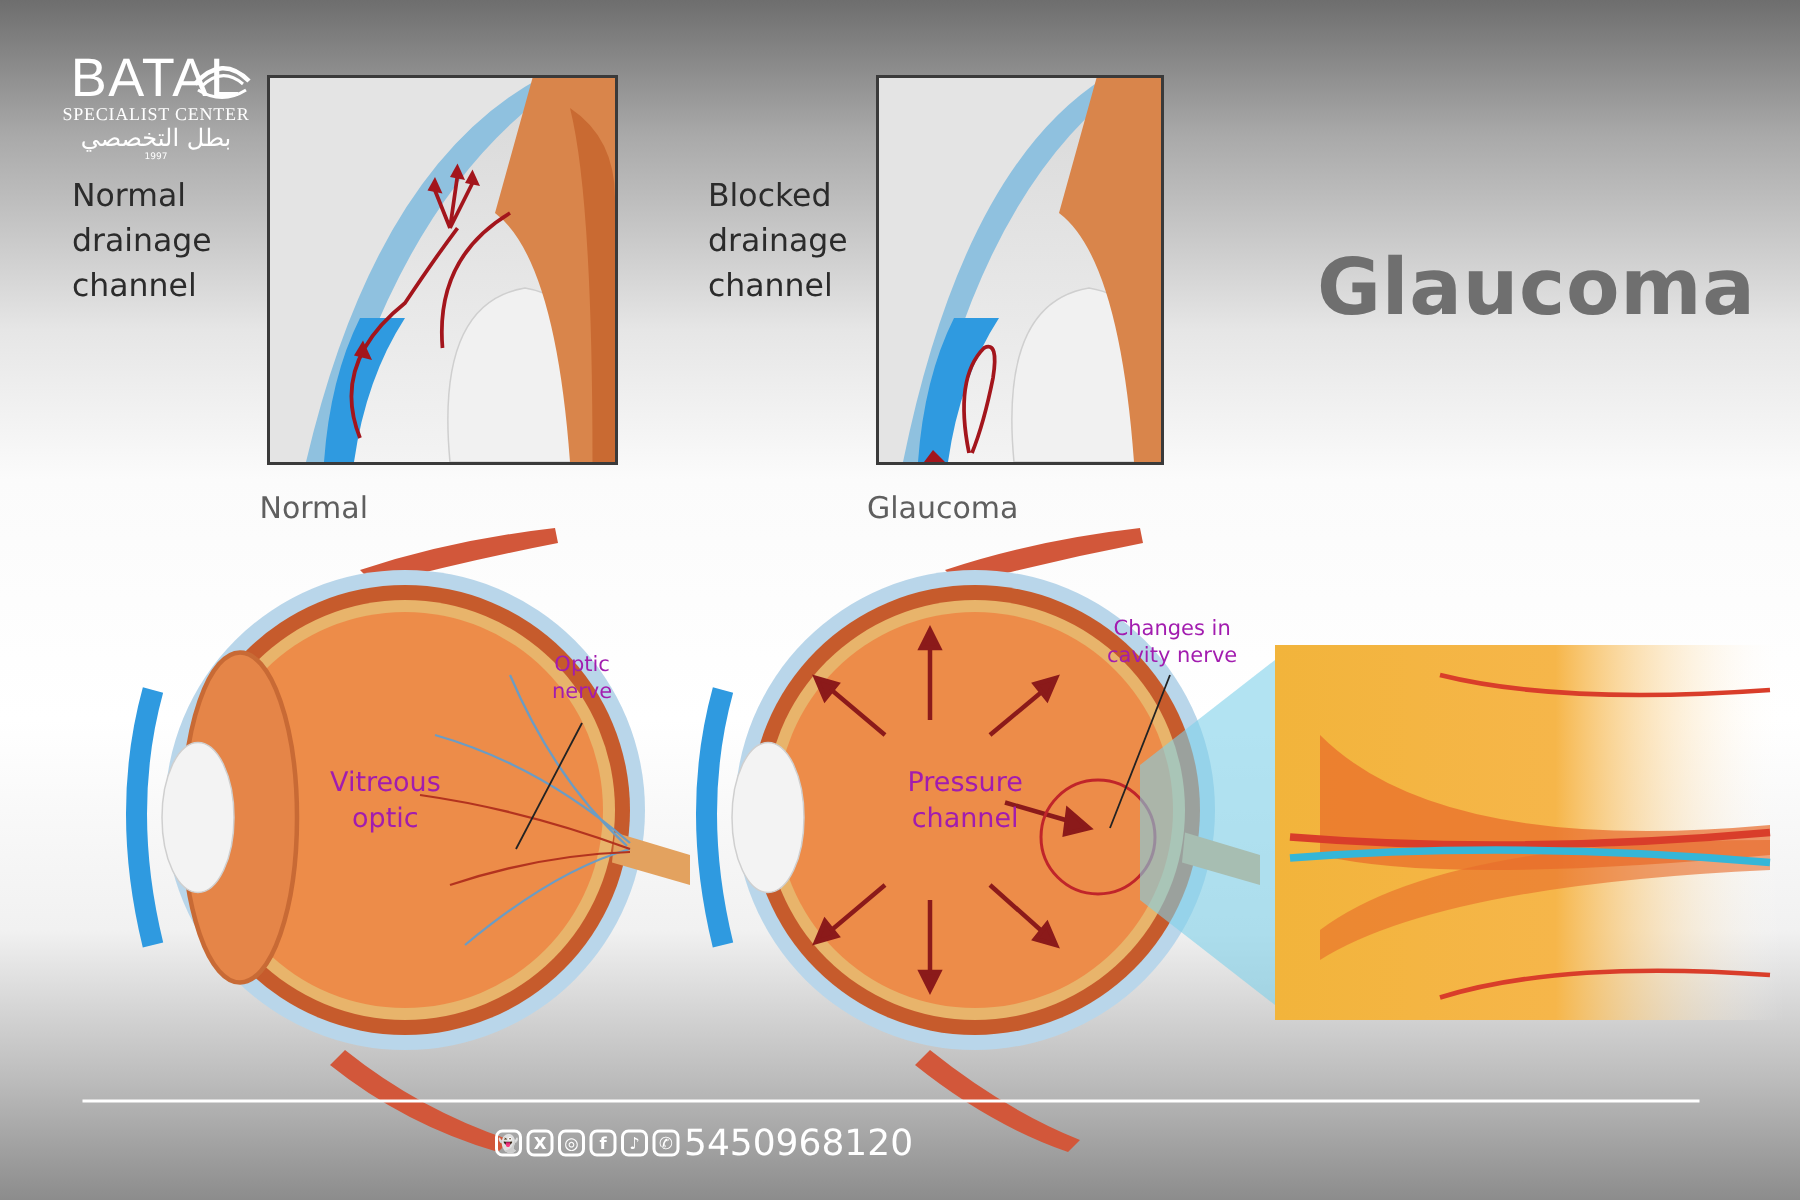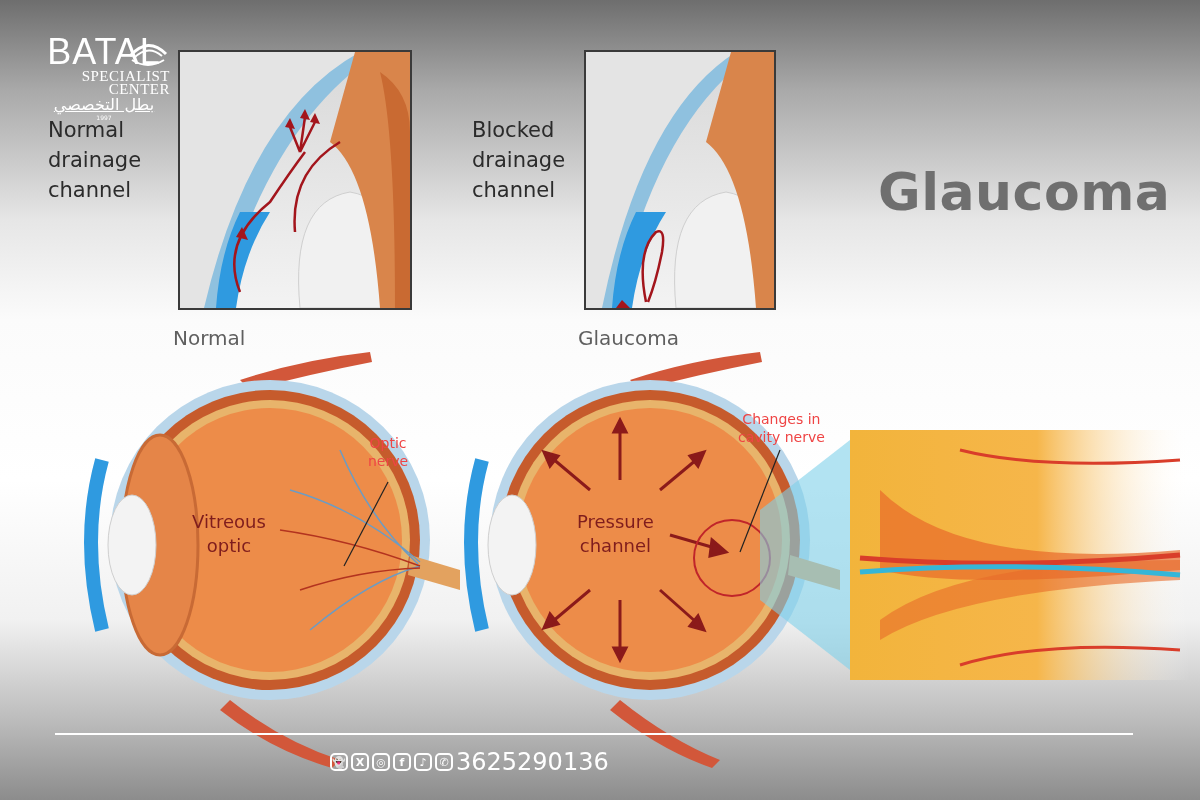--- a/index.html
+++ b/index.html
@@ -2,28 +2,28 @@
 <html><head>
 <meta charset="utf-8">
 <style>
   html,body{margin:0;padding:0;}
   body{width:1200px;height:800px;overflow:hidden;position:relative;
     font-family:"DejaVu Sans","Liberation Sans",sans-serif;
     background:linear-gradient(180deg,#6e6e6e 0px,#a9a9a9 90px,#e6e6e6 220px,#fbfbfb 320px,#ffffff 480px,#f1f1f1 620px,#bcbcbc 720px,#8c8c8c 800px);}
   .abs{position:absolute;}
   .logo{left:38px;top:34px;width:132px;color:#fff;text-align:center;}
   .logo .brand{font-family:"Liberation Sans",sans-serif;font-size:36px;letter-spacing:1px;line-height:36px;font-weight:400;}
-  .logo .sub{font-family:"Liberation Serif",serif;font-size:15px;letter-spacing:.5px;line-height:13px;text-align:right;}
-  .logo .ar{font-size:16px;line-height:18px;text-decoration:underline;}
+  .logo .sub{font-family:"Liberation Serif",serif;font-size:12px;letter-spacing:.5px;line-height:13px;}
+  .logo .ar{font-size:16px;line-height:18px;}
   .logo .yr{font-size:6px;line-height:7px;}
   .label{color:#2b2b2b;font-size:21px;line-height:30px;}
   .title{left:878px;top:162px;font-size:52px;font-weight:bold;color:#6f6f6f;letter-spacing:.5px;}
   .caption{color:#5f5f5f;font-size:20px;}
-  .small{color:#ef4444;font-size:14px;line-height:18px;text-align:center;}
-  .mid{color:#7f1d1d;font-size:18px;line-height:24px;text-align:center;}
+  .small{color:#a21caf;font-size:14px;line-height:18px;text-align:center;}
+  .mid{color:#a21caf;font-size:18px;line-height:24px;text-align:center;margin-left:28px;}
   .inset{border:2px solid #3a3a3a;background:linear-gradient(180deg,#d8d8d8,#f3f3f3);overflow:hidden;}
   .divider{left:55px;top:733px;width:1078px;height:2px;background:#ffffff;}
   .footer{left:330px;top:748px;color:#fff;font-size:24px;display:flex;align-items:center;gap:3px;}
   .footer .ic{width:18px;height:18px;border:2px solid #fff;border-radius:5px;display:inline-flex;align-items:center;justify-content:center;font-size:11px;font-weight:bold;box-sizing:border-box;}
 </style>
 </head>
 <body>
 
 <div class="abs logo">
   <div class="brand">BATAL</div>
@@ -165,14 +165,14 @@
 </svg>
 
 <div class="abs divider"></div>
 <div class="abs footer">
   <span class="ic">👻</span>
   <span class="ic">X</span>
   <span class="ic">◎</span>
   <span class="ic">f</span>
   <span class="ic">♪</span>
   <span class="ic">✆</span>
-  <span>3625290136</span>
+  <span>5450968120</span>
 </div>
 
 </body></html>

